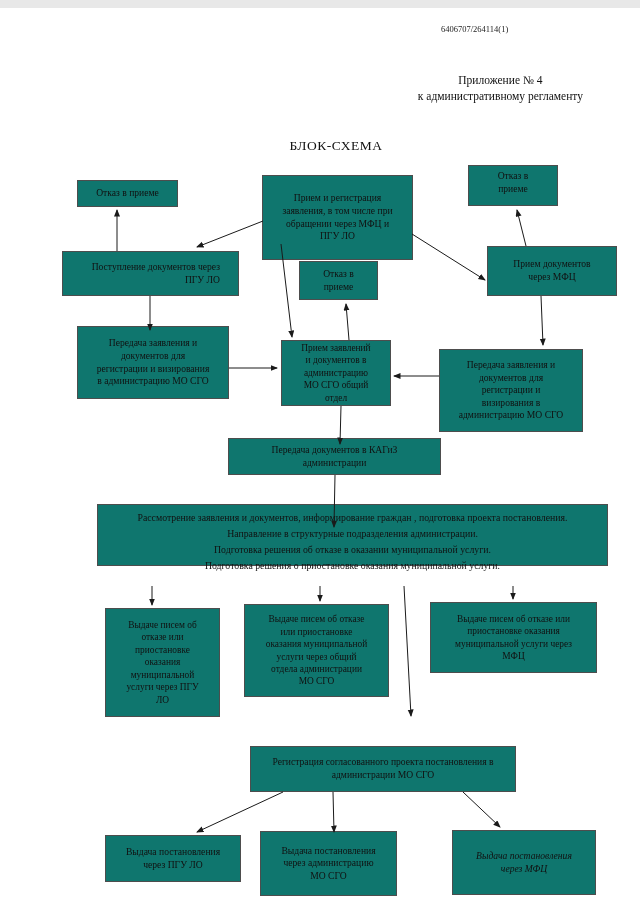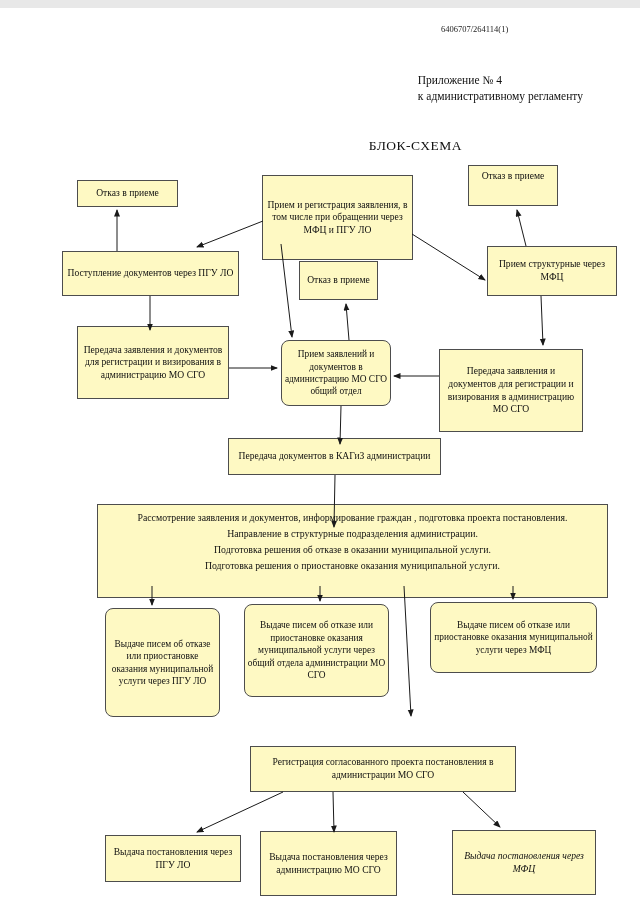--- a/index.html
+++ b/index.html
@@ -19,49 +19,49 @@
   .doc-number {
     position: absolute;
     left: 441px; top: 16px;
     font-size: 8.5px;
     color: #222222;
     white-space: nowrap;
   }
   .annex {
     position: absolute;
     right: 57px; top: 64px;
-    text-align: left;
+    text-align: center;
     font-size: 11.5px;
     line-height: 1.4;
     color: #111111;
   }
   .chart-title {
     position: absolute;
     left: 210px; top: 130px; width: 252px;
-    text-align: right;
+    text-align: center;
     font-size: 13.5px;
     letter-spacing: 0.5px;
     color: #111111;
   }
   .node {
     position: absolute;
     box-sizing: border-box;
     border: 1px solid #4d4d4d;
-    background: #fef9c3;
+    background: #0f766e;
     display: flex;
     flex-direction: column;
     align-items: center;
     justify-content: center;
     text-align: center;
     font-size: 9.6px;
     line-height: 1.32;
-    padding: 2px 2px;
+    padding: 2px 18px;
     color: #111111;
   }
-  .node.small { font-size: 9.4px; border-radius: 8px; }
+  .node.small { font-size: 9.4px; }
   .node.review-box {
     font-size: 9.8px;
     line-height: 1.62;
     justify-content: flex-start;
     padding-top: 5px;
   }
   .arrows {
     position: absolute;
     left: 0; top: 0;
     pointer-events: none;
@@ -88,49 +88,49 @@
   </div>
 
   <div class="node" style="left:262px;top:167px;width:151px;height:85px;">
     <span>Прием и регистрация заявления, в том числе при обращении через МФЦ и ПГУ ЛО</span>
   </div>
 
   <div class="node" style="left:468px;top:157px;width:90px;height:41px;justify-content:flex-start;padding-top:4px;">
     <span>Отказ в приеме</span>
   </div>
 
-  <div class="node" style="left:62px;top:243px;width:177px;height:45px;">
+  <div class="node" style="left:62px;top:243px;width:177px;height:45px;text-align:right;">
     <span>Поступление документов через ПГУ ЛО</span>
   </div>
 
   <div class="node" style="left:299px;top:253px;width:79px;height:39px;">
     <span>Отказ в приеме</span>
   </div>
 
   <div class="node" style="left:487px;top:238px;width:130px;height:50px;">
-    <span>Прием структурные через МФЦ</span>
+    <span>Прием документов через МФЦ</span>
   </div>
 
   <div class="node" style="left:77px;top:318px;width:152px;height:73px;">
     <span>Передача заявления и документов для регистрации и визирования в администрацию МО СГО</span>
   </div>
 
   <div class="node small" style="left:281px;top:332px;width:110px;height:66px;">
     <span>Прием заявлений и документов в администрацию МО СГО общий отдел</span>
   </div>
 
   <div class="node" style="left:439px;top:341px;width:144px;height:83px;">
     <span>Передача заявления и документов для регистрации и визирования в администрацию МО СГО</span>
   </div>
 
   <div class="node" style="left:228px;top:430px;width:213px;height:37px;font-family:Liberation Serif, serif;">
     <span>Передача документов в КАГиЗ администрации</span>
   </div>
 
-  <div class="node review-box" style="left:97px;top:496px;width:511px;height:94px;">
+  <div class="node review-box" style="left:97px;top:496px;width:511px;height:62px;">
     <div>Рассмотрение заявления и документов, информирование граждан , подготовка проекта постановления.</div>
     <div>Направление в структурные подразделения администрации.</div>
     <div>Подготовка решения об отказе в оказании муниципальной услуги.</div>
     <div>Подготовка решения о приостановке оказания муниципальной услуги.</div>
   </div>
 
   <div class="node small" style="left:105px;top:600px;width:115px;height:109px;">
     <span>Выдаче писем об отказе или приостановке оказания муниципальной услуги через ПГУ ЛО</span>
   </div>
 

